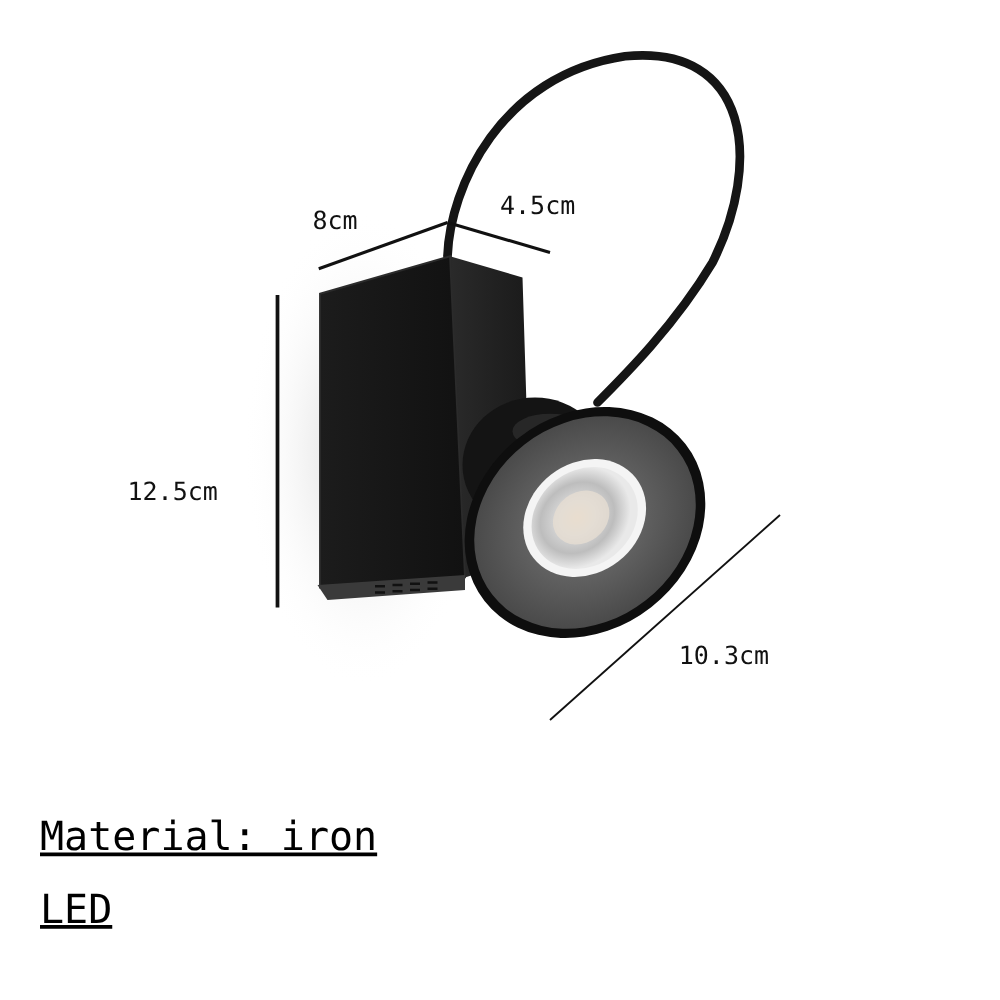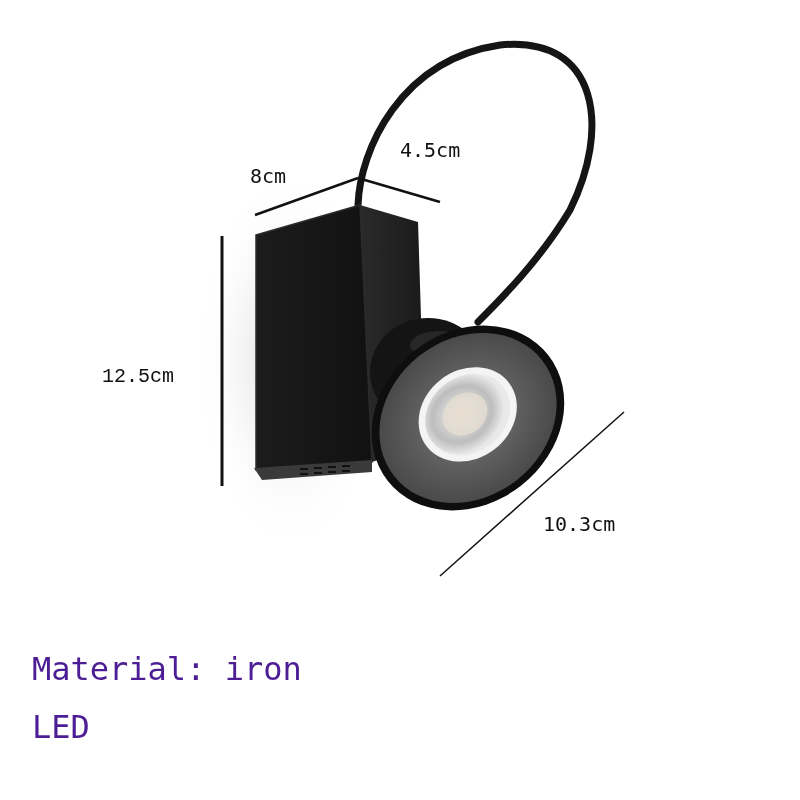--- a/index.html
+++ b/index.html
@@ -1,20 +1,20 @@
 <!DOCTYPE html>
 <html><head>
 <meta charset="utf-8">
 <style>
   html, body { margin:0; padding:0; background:#ffffff; }
   body { width:800px; height:800px; position:relative; overflow:hidden; font-family:"DejaVu Sans Mono","Liberation Mono",monospace; }
   .stage { position:absolute; left:0; top:0; width:800px; height:800px; }
   .label { position:absolute; color:#111; white-space:nowrap; }
   .dim { font-size:20px; letter-spacing:0px;text-align:right; }
-  .spec { font-size:32px; color:#4c1d95; }
+  .spec { font-size:32px; color:#000000;text-decoration:underline; }
 </style>
 </head>
 <body>
 
 <div class="stage">
   <svg width="800" height="800" viewBox="0 0 800 800">
     <defs>
       <radialGradient id="wallShadow" cx="0.5" cy="0.5" r="0.5">
         <stop offset="0" stop-color="#cfcfcf" stop-opacity="0.9"></stop>
         <stop offset="1" stop-color="#ffffff" stop-opacity="0"></stop>
@@ -72,19 +72,19 @@
 
     <g stroke="#111">
       <line x1="255" y1="215" x2="358" y2="178" stroke-width="2.5"></line>
       <line x1="358" y1="178" x2="440" y2="202" stroke-width="2.5"></line>
       <line x1="222" y1="236" x2="222" y2="486" stroke-width="3"></line>
       <line x1="440" y1="576" x2="624" y2="412" stroke-width="1.5"></line>
     </g>
   </svg>
 
   <div class="label dim" style="left:250px; top:164px;">8cm</div>
-  <div class="label dim" style="left:400px; top:138px;">4.5cm</div>
-  <div class="label dim" style="left:102px; top:365px;font-family:Liberation Mono, monospace;">12.5cm</div>
+  <div class="label dim" style="left:400px; top:152px;">4.5cm</div>
+  <div class="label dim" style="left:102px; top:381px;">12.5cm</div>
   <div class="label dim" style="left:543px; top:512px;">10.3cm</div>
 
   <div class="label spec" style="left:32px; top:650px;">Material: iron</div>
   <div class="label spec" style="left:32px; top:708px;">LED</div>
 </div>
 
 </body></html>

